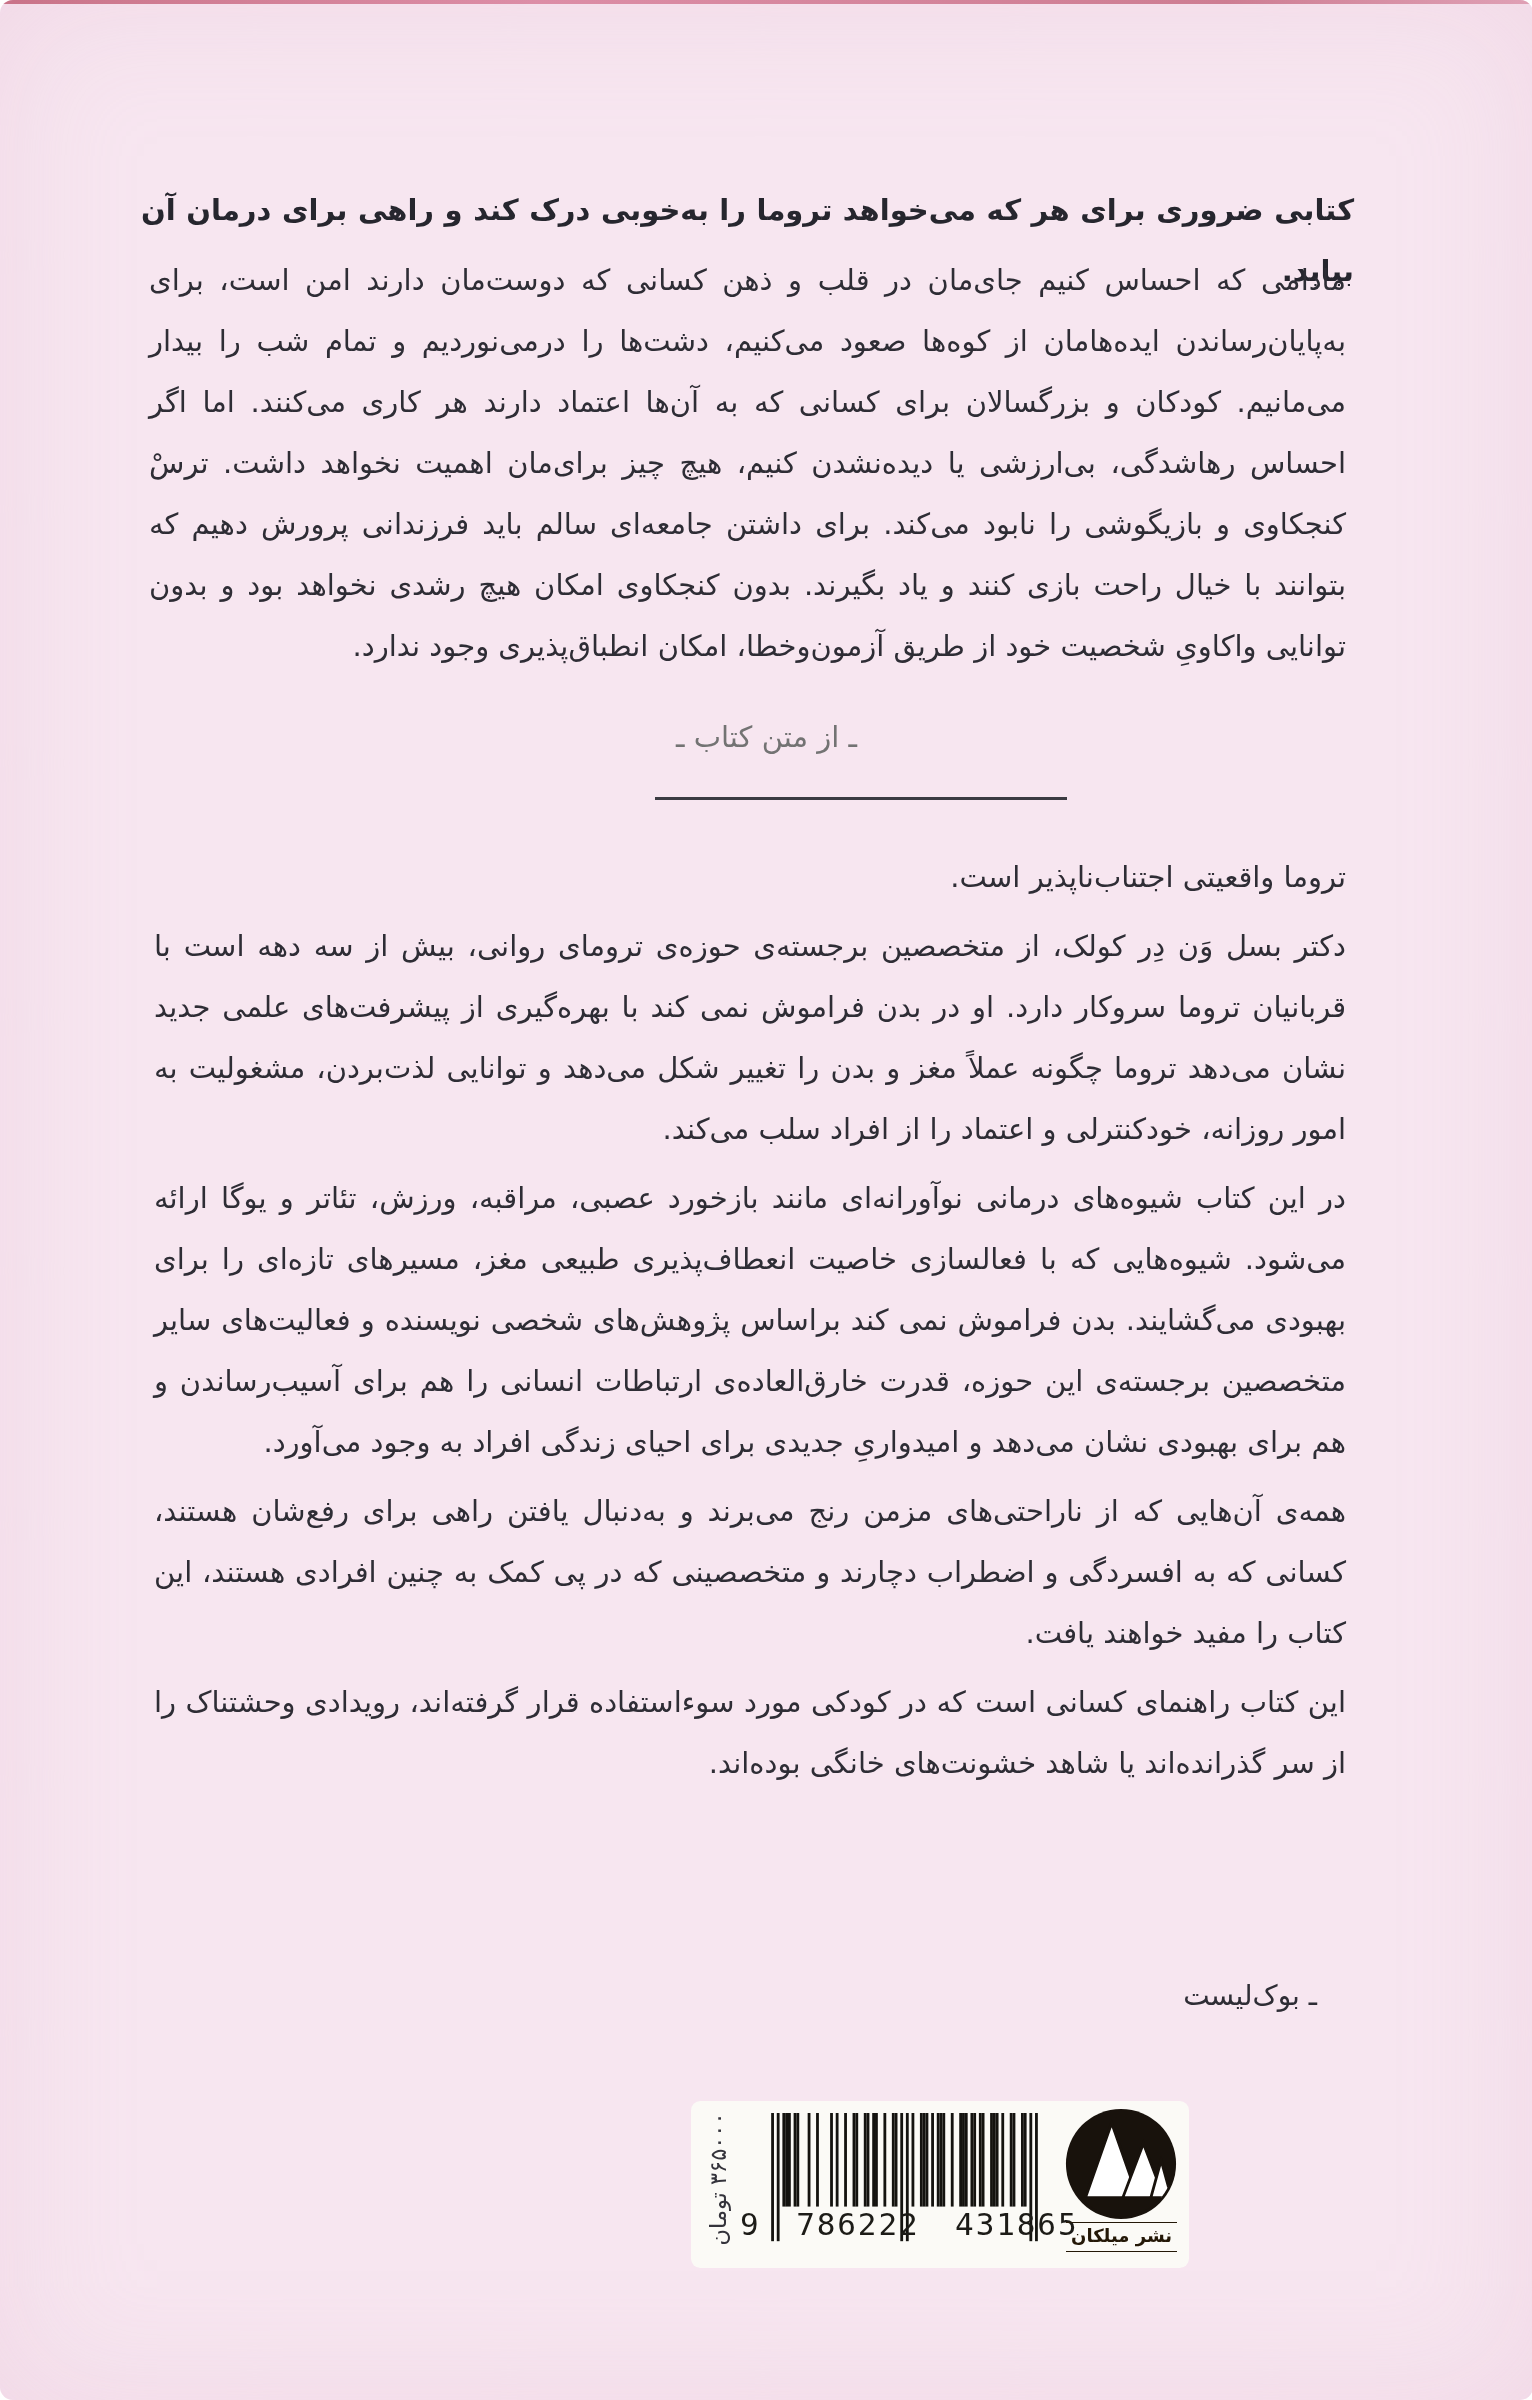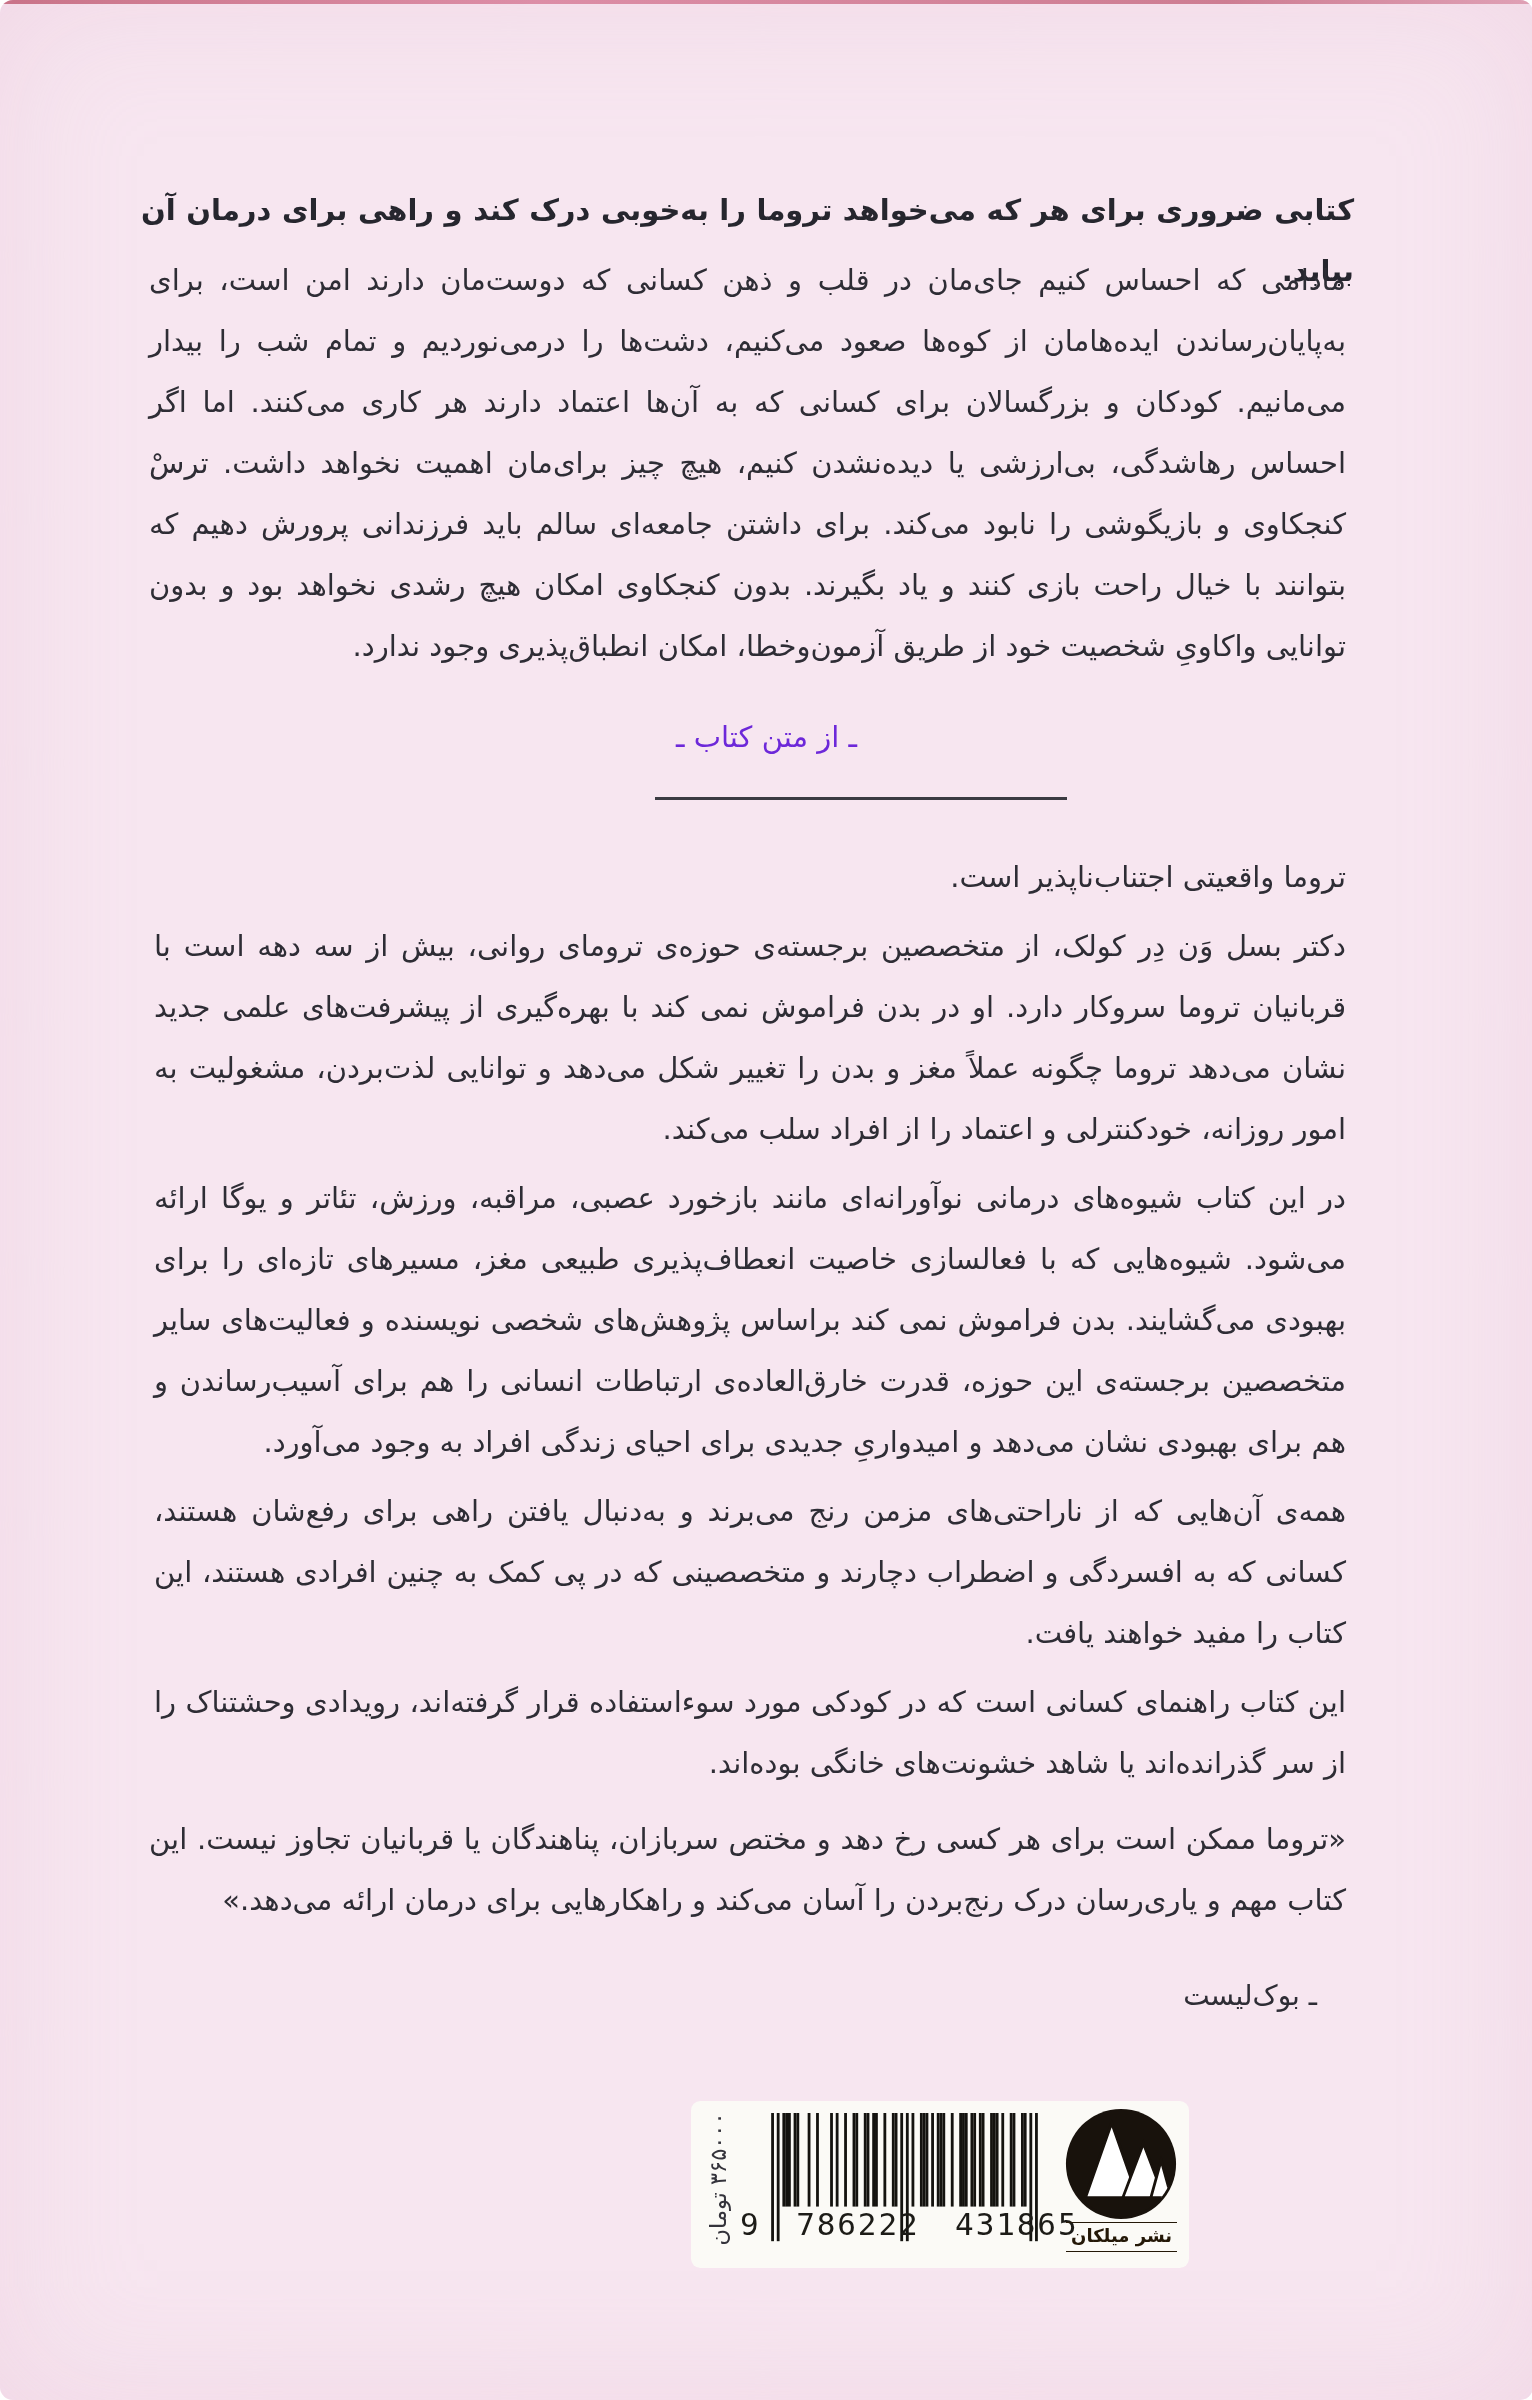--- a/index.html
+++ b/index.html
@@ -9,21 +9,21 @@
   .edge-top{position:absolute;top:0;left:0;right:0;height:3.7px;
             background:linear-gradient(90deg,#bb5068,#d4728f 35%,#c05c74 80%,#d98ca4);opacity:.75;}
 
   .txt{direction:rtl;color:#2e2d35;font-size:29px;line-height:61px;text-align:justify;}
   .txt p{margin:8px;}
 
   .headline{position:absolute;right:179px;left:141px;top:180px;font-weight:bold;color:#26262e;
             text-align:justify;text-align-last:justify;}
   .excerpt{position:absolute;right:179px;left:141px;top:242px;}
   .excerpt-attr{position:absolute;right:179px;left:141px;top:720px;direction:rtl;
-                padding-right:497px;font-size:29px;color:#6d28d9;}
+                padding-right:497px;font-size:29px;color:#737373;}
   .divider{position:absolute;top:797px;right:466px;width:412px;height:2.8px;background:#3b3b42;}
   .review{position:absolute;right:179px;left:146px;top:839px;}
   .quote{position:absolute;right:179px;left:141px;top:1801px;}
   .quote-attr{position:absolute;right:179px;left:141px;top:1979px;direction:rtl;
               padding-right:37px;font-size:28px;color:#2e2d35;}
 
   .barcode-panel{position:absolute;left:691px;top:2101px;width:498px;height:167px;
                  background:#fbfaf6;border-radius:9.4px;}
   .price{position:absolute;left:-52px;top:64px;width:159px;height:28px;
          transform:rotate(-90deg);direction:rtl;text-align:center;
@@ -54,23 +54,20 @@
   <div class="divider"></div>
 
   <div class="review txt">
     <p>تروما واقعیتی اجتناب‌ناپذیر است.</p>
     <p>دکتر بسل وَن دِر کولک، از متخصصین برجسته‌ی حوزه‌ی ترومای روانی، بیش از سه دهه است با قربانیان تروما سروکار دارد. او در بدن فراموش نمی کند با بهره‌گیری از پیشرفت‌های علمی جدید نشان می‌دهد تروما چگونه عملاً مغز و بدن را تغییر شکل می‌دهد و توانایی لذت‌بردن، مشغولیت به امور روزانه، خودکنترلی و اعتماد را از افراد سلب می‌کند.</p>
     <p>در این کتاب شیوه‌های درمانی نوآورانه‌ای مانند بازخورد عصبی، مراقبه، ورزش، تئاتر و یوگا ارائه می‌شود. شیوه‌هایی که با فعالسازی خاصیت انعطاف‌پذیری طبیعی مغز، مسیرهای تازه‌ای را برای بهبودی می‌گشایند. بدن فراموش نمی کند براساس پژوهش‌های شخصی نویسنده و فعالیت‌های سایر متخصصین برجسته‌ی این حوزه، قدرت خارق‌العاده‌ی ارتباطات انسانی را هم برای آسیب‌رساندن و هم برای بهبودی نشان می‌دهد و امیدواریِ جدیدی برای احیای زندگی افراد به وجود می‌آورد.</p>
     <p>همه‌ی آن‌هایی که از ناراحتی‌های مزمن رنج می‌برند و به‌دنبال یافتن راهی برای رفع‌شان هستند، کسانی که به افسردگی و اضطراب دچارند و متخصصینی که در پی کمک به چنین افرادی هستند، این کتاب را مفید خواهند یافت.</p>
     <p>این کتاب راهنمای کسانی است که در کودکی مورد سوءاستفاده قرار گرفته‌اند، رویدادی وحشتناک را از سر گذرانده‌اند یا شاهد خشونت‌های خانگی بوده‌اند.</p>
   </div>
 
-  <div class="quote txt">
-    <p>«تروما ممکن است برای هر کسی رخ دهد و مختص سربازان، پناهندگان یا قربانیان تجاوز نیست. این کتاب مهم و یاری‌رسان درک رنج‌بردن را آسان می‌کند و راهکارهایی برای درمان ارائه می‌دهد.»</p>
-  </div>
   <div class="quote-attr">ـ بوک‌لیست</div>
 
   <div class="barcode-panel">
     <div class="price">۳۶۵۰۰۰ تومان</div>
     <div class="barcode"><svg width="267" height="131" xmlns="http://www.w3.org/2000/svg" viewBox="0 0 285 140">
           <rect x="0" y="0" width="3" height="137" fill="#14130f"></rect>
           <rect x="6" y="0" width="3" height="137" fill="#14130f"></rect>
           <rect x="12" y="0" width="3" height="100" fill="#14130f"></rect>
           <rect x="15" y="0" width="3" height="100" fill="#14130f"></rect>
           <rect x="18" y="0" width="3" height="100" fill="#14130f"></rect>

